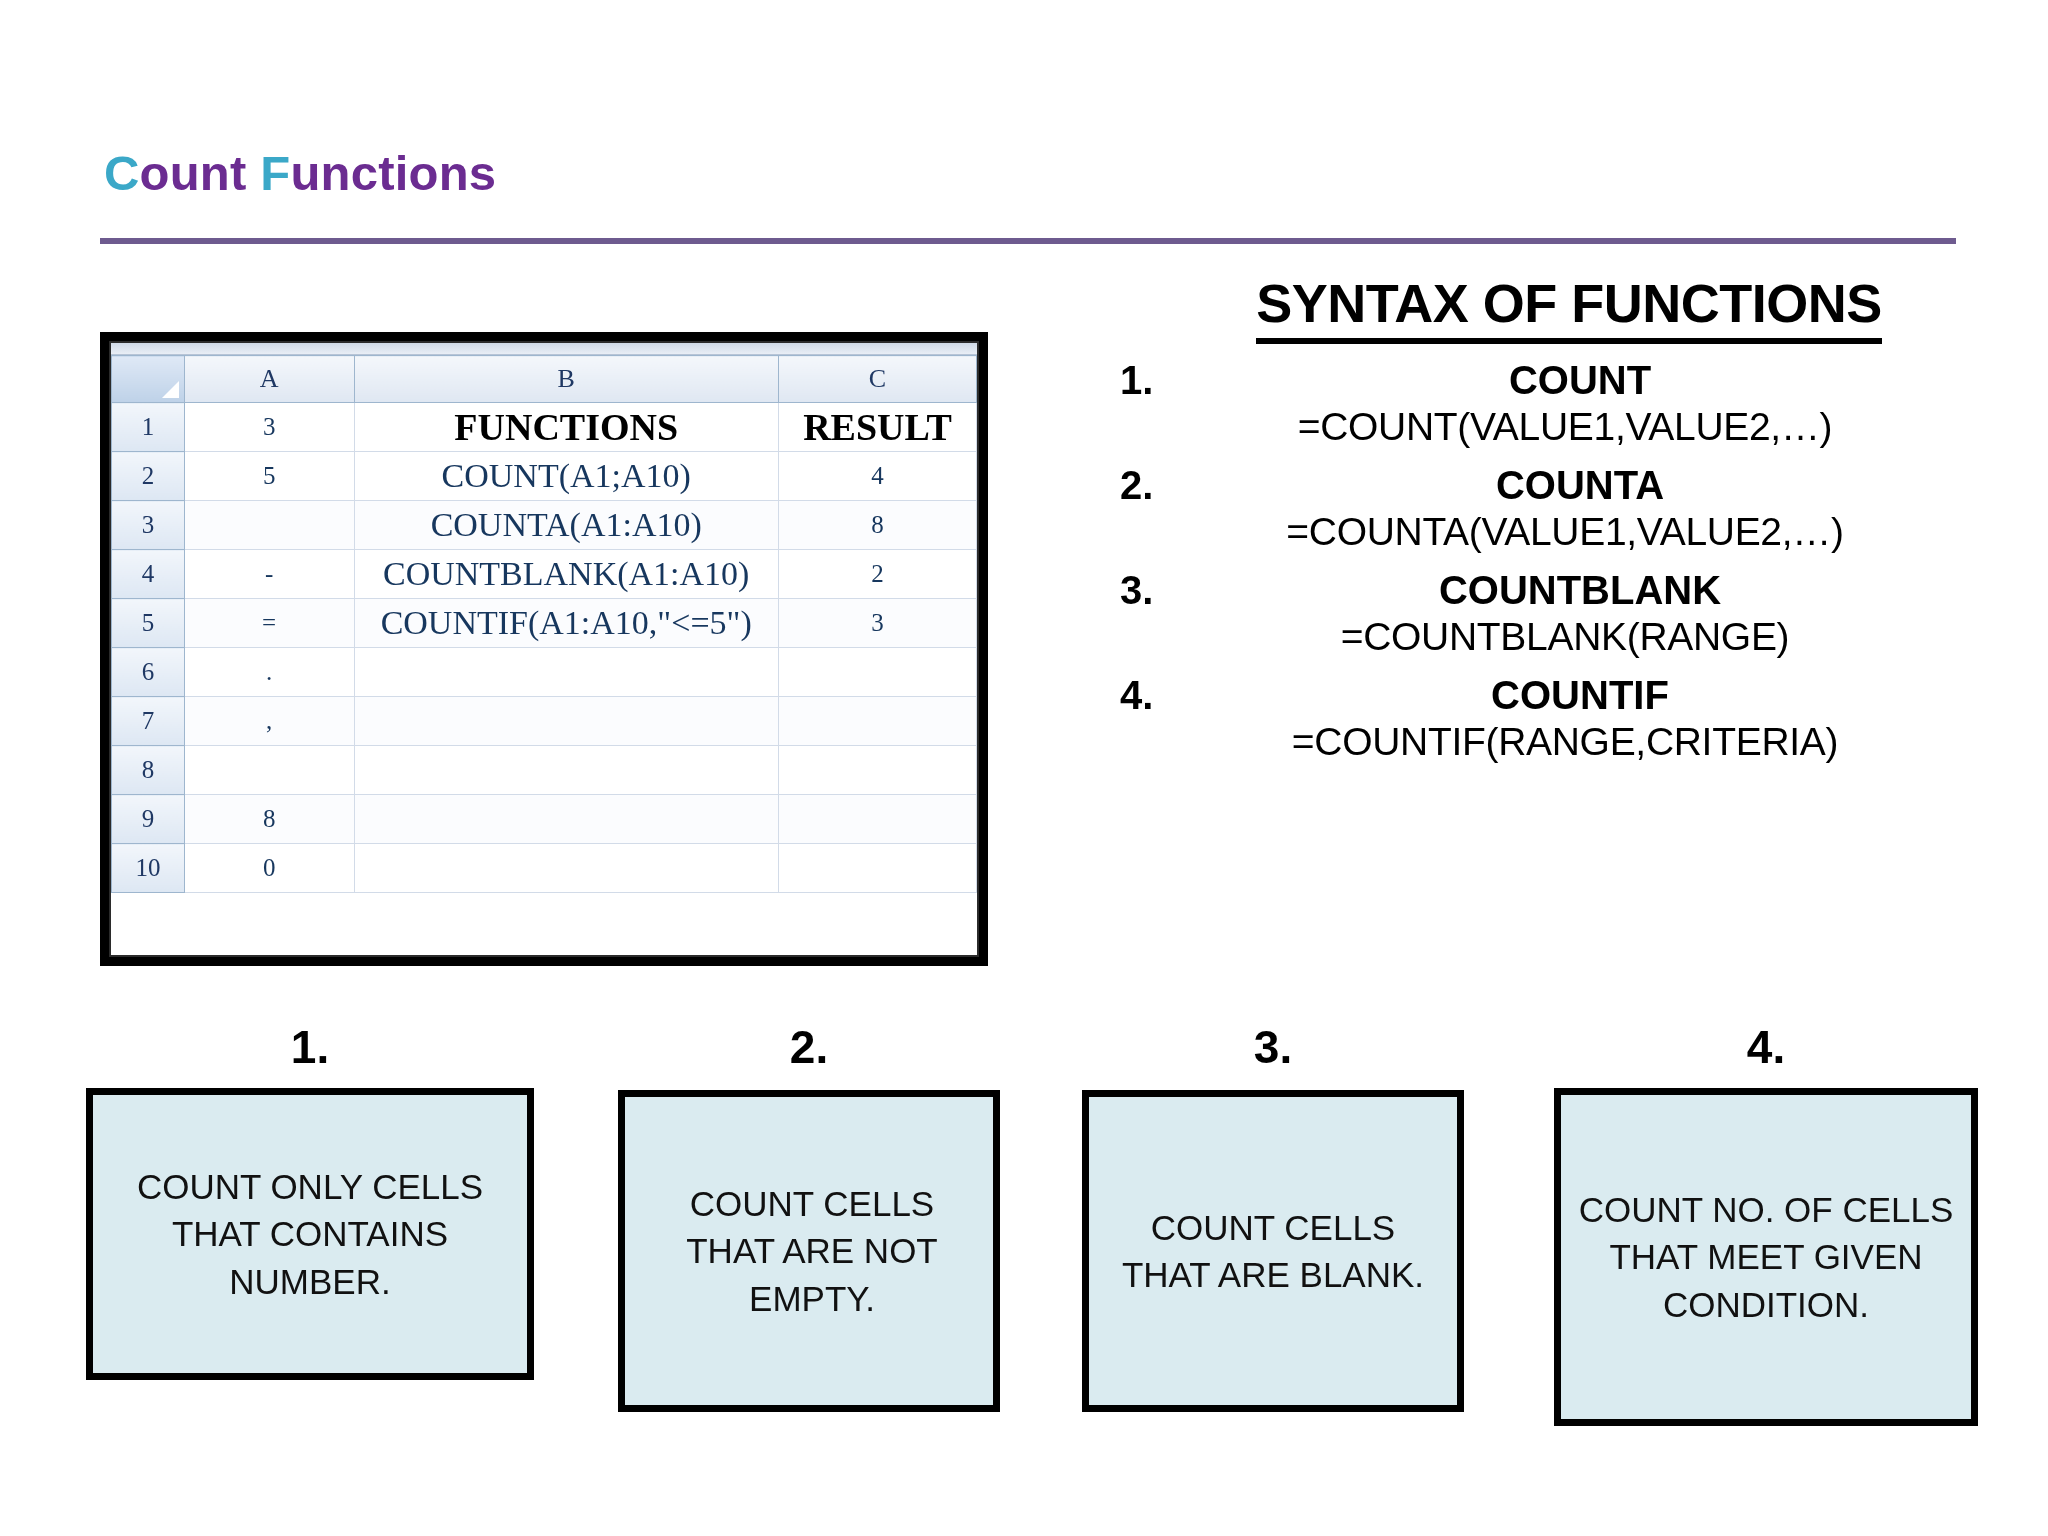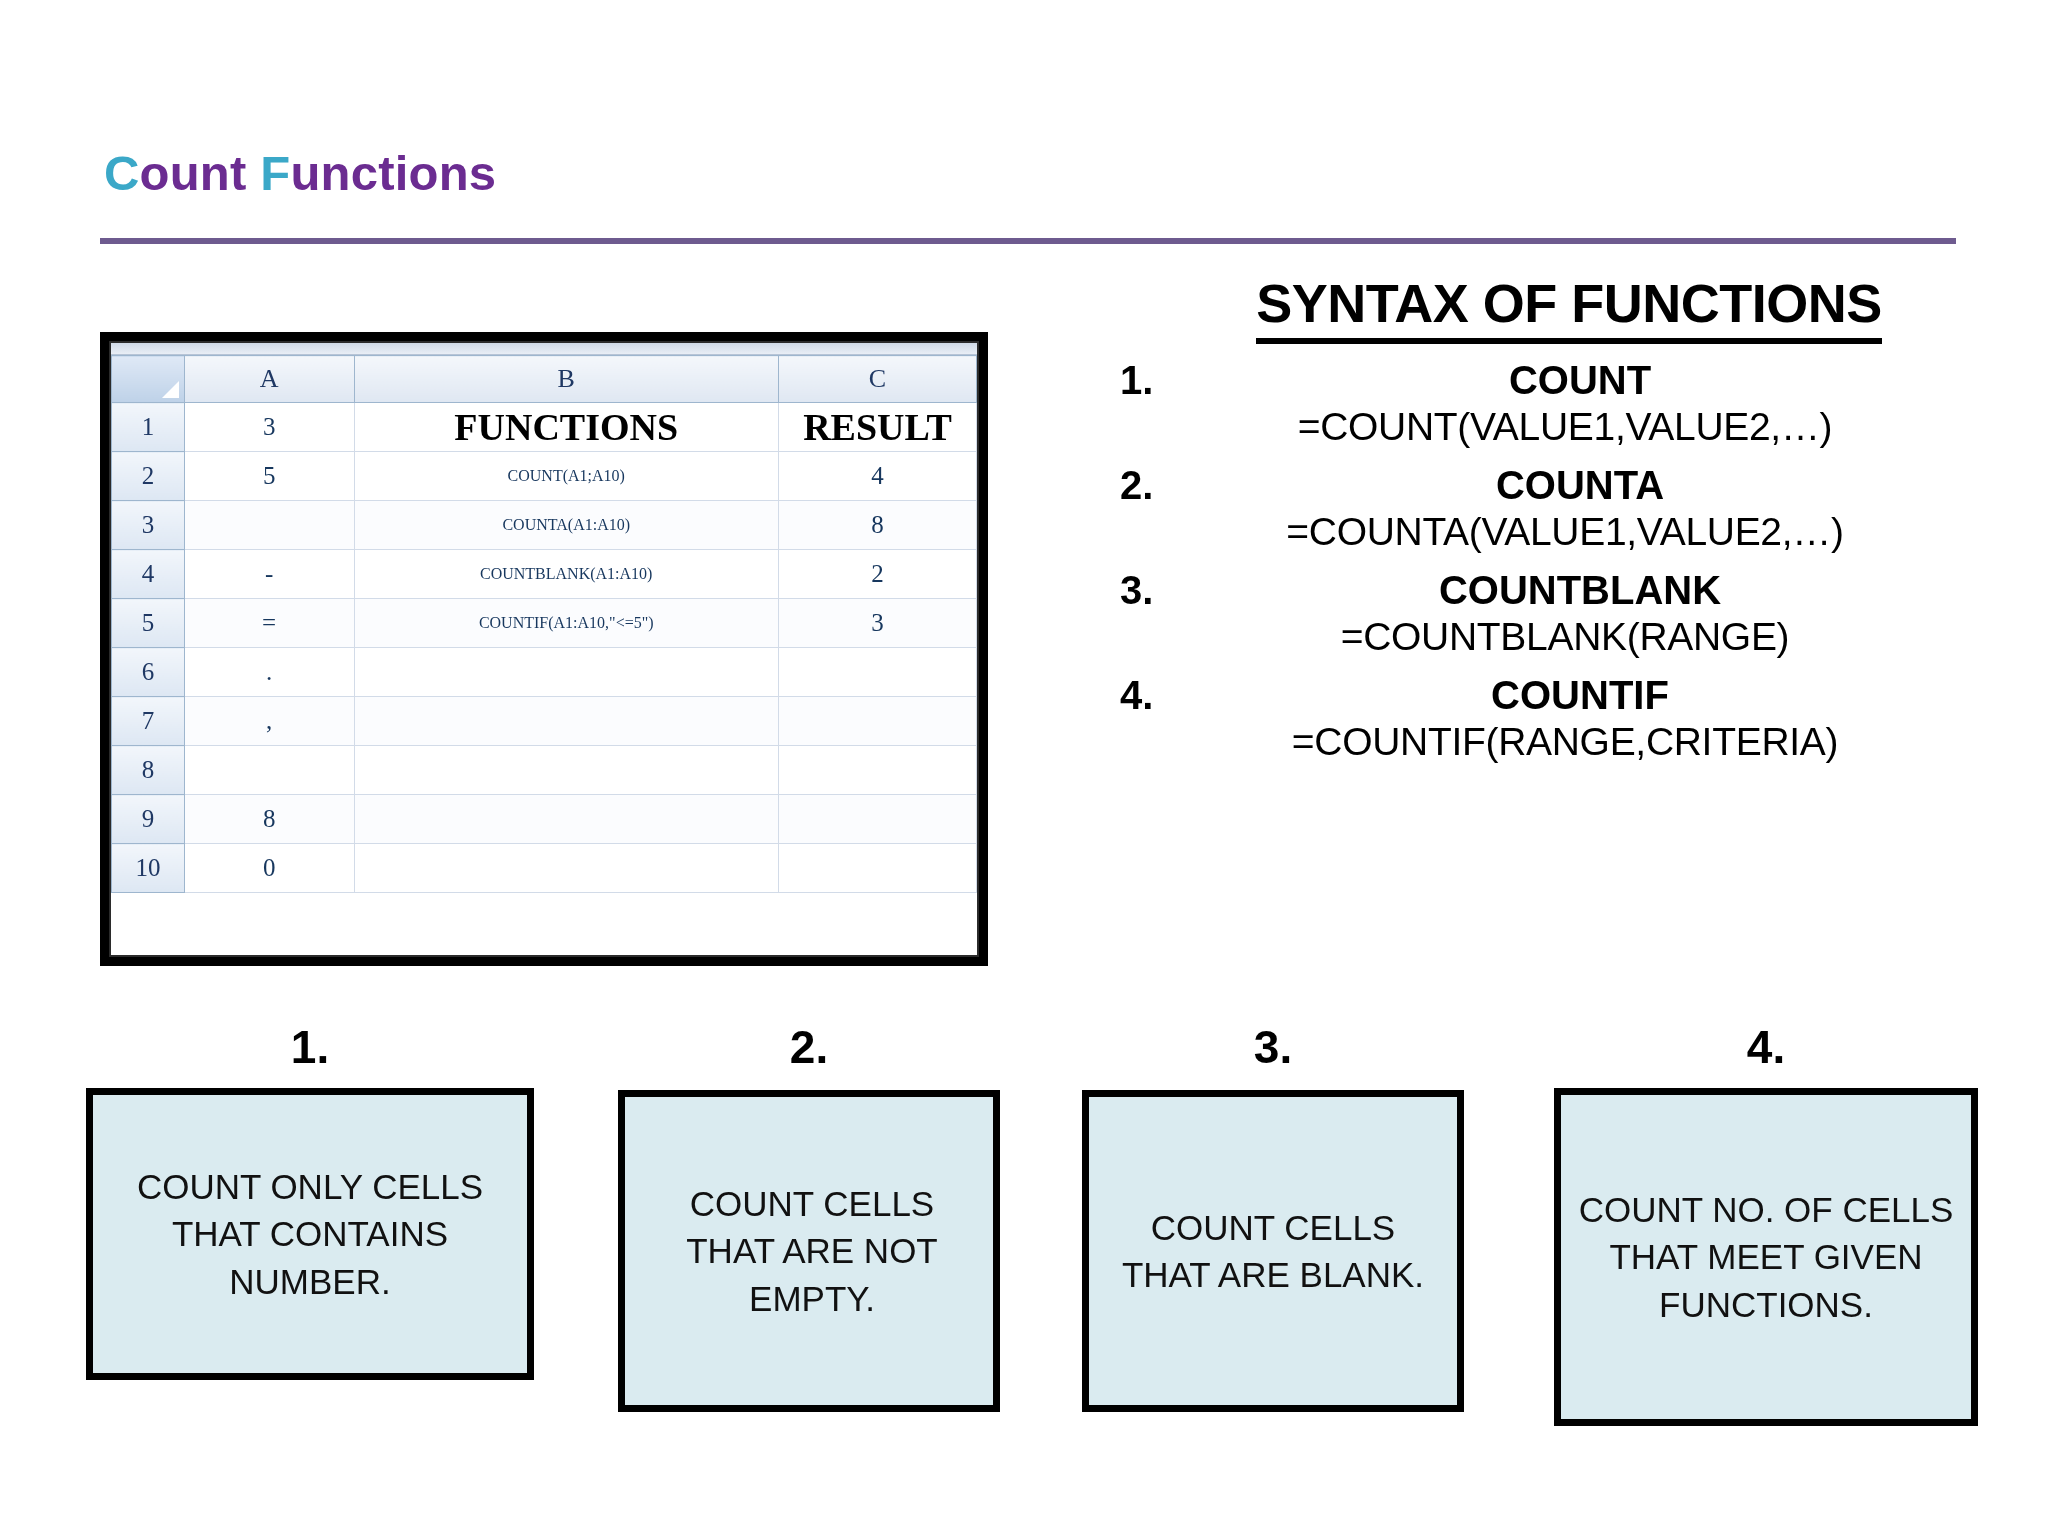--- a/index.html
+++ b/index.html
@@ -90,21 +90,21 @@
     text-align:center;
     vertical-align:middle;
     color:#17375E;
     font-size:25px;
     background:#ffffff;
     font-family:"Liberation Serif", serif;
     white-space:nowrap;
     overflow:hidden;
   }
   table.xl td.cell.bold{font-weight:bold;font-size:38px;color:#000000;}
-  table.xl td.cell.fn{font-size:16px;}
+  table.xl td.cell.fn{font-size:34px;}
   table.xl td.cell.alt{background:#fbfcfe;margin-top:20px;}
 
   
   .syntax{
     position:absolute;left:1120px;top:272px;width:880px;
   }
   .syntax-head{
     text-align:right;
     font-size:54px;font-weight:bold;color:#000;
     letter-spacing:-0.5px;
@@ -290,17 +290,17 @@
     <div class="box-col col2">
       <div class="box-num">2.</div>
       <div class="desc-box">COUNT CELLS THAT ARE NOT EMPTY.</div>
     </div>
     <div class="box-col col3">
       <div class="box-num">3.</div>
       <div class="desc-box">COUNT CELLS THAT ARE BLANK.</div>
     </div>
     <div class="box-col col4">
       <div class="box-num">4.</div>
-      <div class="desc-box">COUNT NO. OF CELLS THAT MEET GIVEN FUNCTIONS.</div>
+      <div class="desc-box">COUNT NO. OF CELLS THAT MEET GIVEN CONDITION.</div>
     </div>
   </div>
 
 </div>
 
 </body></html>

